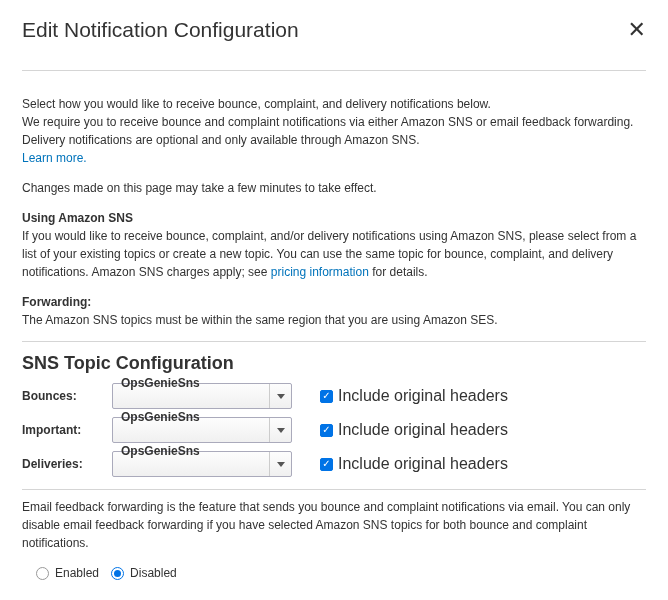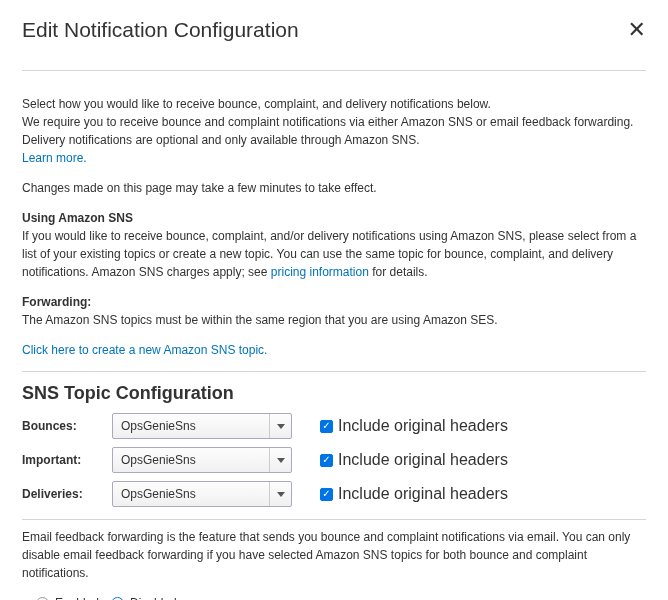--- a/index.html
+++ b/index.html
@@ -74,27 +74,28 @@
   width: 180px;
   position: relative;
   margin-right: 28px;
 }
 .select-box {
   width: 100%;
   height: 26px;
   border: 1px solid #aab;
   border-radius: 2px;
   background: linear-gradient(#fdfdfd, #f0f0f0);
-  padding: 0 24px 0 8px;
-  font-size: 12px;
-  color: #333;
-  display: flex;
-  align-items: center;
+  padding: 0 24px 16px 8px;
+  font-size: 12px;
+  color: #333;
+  display: flex;
+  align-items: flex-end;
   cursor: pointer;
   position: relative;
+  font-weight: bold;
 }
 .select-caret {
   position: absolute;
   right: 0;
   top: 0;
   width: 22px;
   height: 24px;
   border-left: 1px solid #ccc;
   display: flex;
   align-items: center;
@@ -184,23 +185,20 @@
   <div class="para">
     <span class="bold">Using Amazon SNS</span><br>
     <span>If you would like to receive bounce, complaint, and/or delivery notifications using Amazon SNS, please select from a list of your existing topics or create a new topic. You can use the same topic for bounce, complaint, and delivery notifications. Amazon SNS charges apply; see </span><span class="link">pricing information</span><span> for details.</span>
   </div>
 
   <div class="para">
     <span class="bold">Forwarding:</span><br>
     <span>The Amazon SNS topics must be within the same region that you are using Amazon SES.</span>
   </div>
 
-  <div class="para">
-    <span class="link">Click here to create a new Amazon SNS topic.</span>
-  </div>
 
   <hr class="hr">
 
   <div class="section-title">SNS Topic Configuration</div>
 
   <div class="config-row">
     <div class="config-label">Bounces:</div>
     <div class="select-wrap">
       <div class="select-box">
         <span>OpsGenieSns</span>

